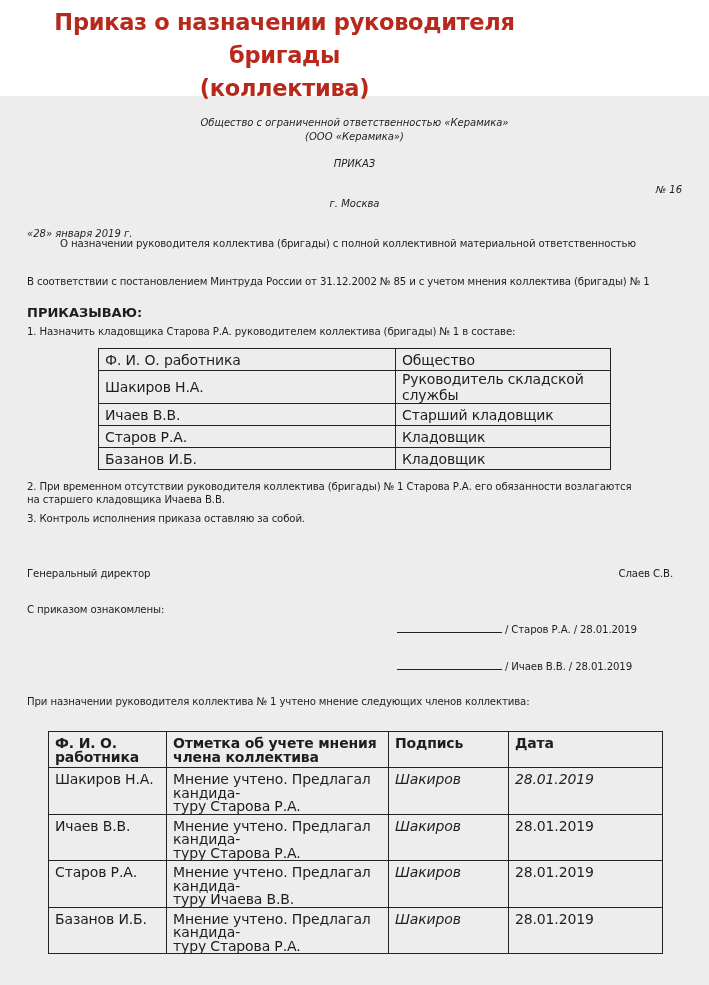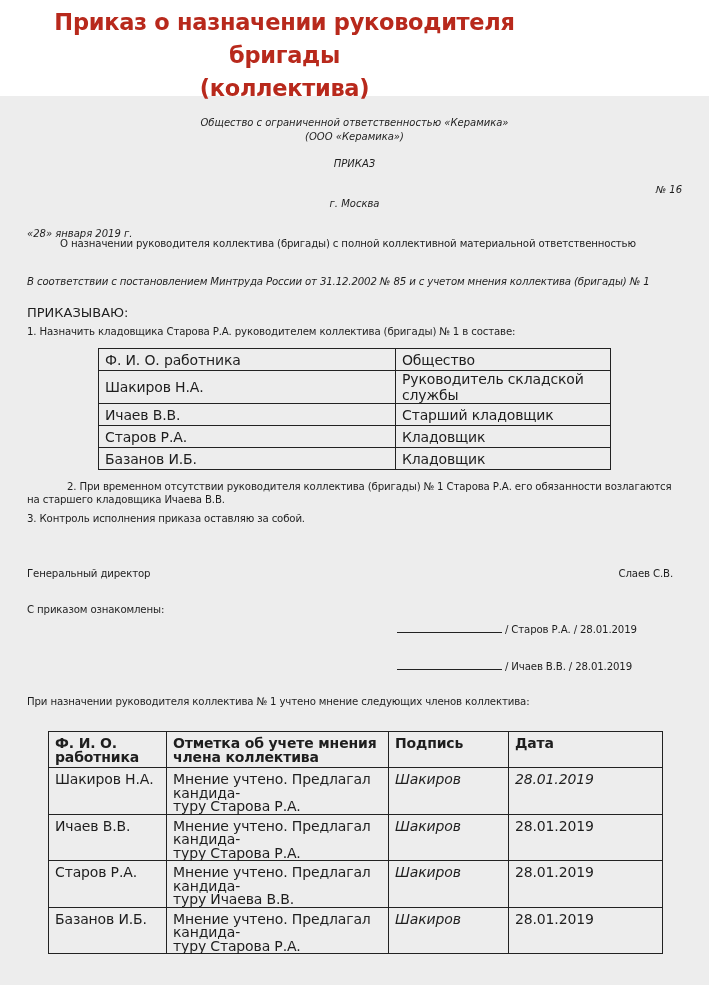--- a/index.html
+++ b/index.html
@@ -18,21 +18,21 @@
     margin: 0; position: absolute; left: 0; top: 6px; width: 569px;
     text-align: center; color: #b8291c;
     font-family: "DejaVu Sans", sans-serif; font-weight: bold;
     font-size: 22.5px; line-height: 33px; letter-spacing: -0.3px;
   }
   .abs { position: absolute; white-space: nowrap; }
   .it { font-style: italic; }
   .center { left: 0; width: 709px; text-align: center; }
   .sm { font-size: 10px; }
   .doc { font-size: 10.2px; letter-spacing: -0.15px; }
-  .bold-h { font-weight: normal; font-size: 13px; }
+  .bold-h { font-weight: bold; font-size: 13px; }
   table { border-collapse: collapse; position: absolute; }
   td, th { border: 1.3px solid #222; text-align: left; vertical-align: top;
            font-size: 14px; letter-spacing: -0.15px; font-weight: normal; }
   .t1 { left: 98px; top: 348px; width: 513px; }
   .t1 td { height: 22px; padding: 0 6px; vertical-align: middle; box-sizing: border-box; }
   .t1 td.c1 { width: 297px; }
   .t2 { left: 48px; top: 731px; width: 615px; }
   .t2 td, .t2 th { padding: 5px 6px 0 6px; box-sizing: border-box; line-height: 13.5px; }
   .t2 th { font-weight: bold; height: 36px; }
   .t2 td { height: 36px; }
@@ -53,21 +53,21 @@
 
 <div>
   <div class="abs center it sm" style="top:117px;">Общество с ограниченной ответственностью «Керамика»</div>
   <div class="abs center it sm" style="top:131px;">(ООО «Керамика»)</div>
   <div class="abs center it sm" style="top:158px;">ПРИКАЗ</div>
   <div class="abs it sm" style="top:184px; left:27px;margin-top:44px;">«28» января 2019 г.</div>
   <div class="abs it sm" style="top:184px; right:27px;">№ 16</div>
   <div class="abs center it sm" style="top:198px;">г. Москва</div>
 
   <div class="abs doc" style="top:238px; left:60px;">О назначении руководителя коллектива (бригады) с полной коллективной материальной ответственностью</div>
-  <div class="abs doc" style="top:276px; left:27px;font-style:italic;">В соответствии с постановлением Минтруда России от 31.12.2002 № 85 и с учетом мнения коллектива (бригады) № 1</div>
+  <div class="abs doc" style="top:276px; left:27px;">В соответствии с постановлением Минтруда России от 31.12.2002 № 85 и с учетом мнения коллектива (бригады) № 1</div>
   <div class="abs bold-h" style="top:305px; left:27px;">ПРИКАЗЫВАЮ:</div>
   <div class="abs doc" style="top:326px; left:27px;">1.  Назначить кладовщика Старова Р.А. руководителем коллектива (бригады) № 1 в составе:</div>
 
   <table class="t1">
     <tbody>
       <tr>
         <td class="c1">Ф. И. О. работника</td>
         <td>Общество</td>
       </tr>
       <tr>
@@ -82,21 +82,21 @@
         <td class="c1">Старов Р.А.</td>
         <td>Кладовщик</td>
       </tr>
       <tr>
         <td class="c1">Базанов И.Б.</td>
         <td>Кладовщик</td>
       </tr>
     </tbody>
   </table>
 
-  <div class="abs doc" style="top:481px; left:27px;margin-left:40px;">2.  При временном отсутствии руководителя коллектива (бригады) № 1 Старова Р.А. его обязанности возлагаются</div>
+  <div class="abs doc" style="top:481px; left:27px;">2.  При временном отсутствии руководителя коллектива (бригады) № 1 Старова Р.А. его обязанности возлагаются</div>
   <div class="abs doc" style="top:494px; left:27px;">на старшего кладовщика Ичаева В.В.</div>
   <div class="abs doc" style="top:513px; left:27px;">3.  Контроль исполнения приказа оставляю за собой.</div>
 
   <div class="abs doc" style="top:568px; left:27px;">Генеральный директор</div>
   <div class="abs doc" style="top:568px; right:36px;">Слаев С.В.</div>
 
   <div class="abs doc" style="top:604px; left:27px;">С приказом ознакомлены:</div>
   <div class="abs doc" style="top:622px; left:397px;">
     <span class="sig-line"></span><span>/ Старов Р.А. / 28.01.2019</span>
   </div>

